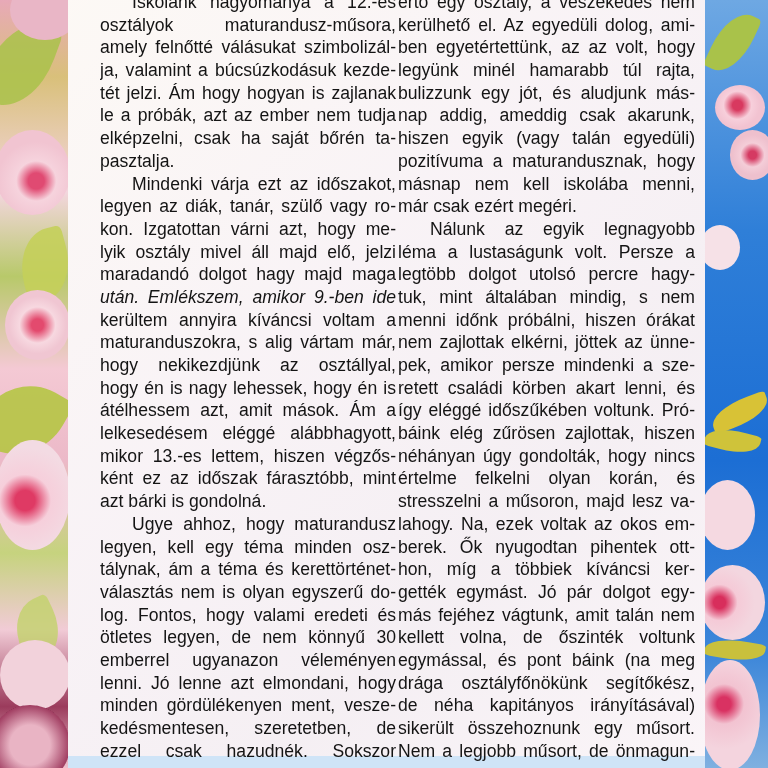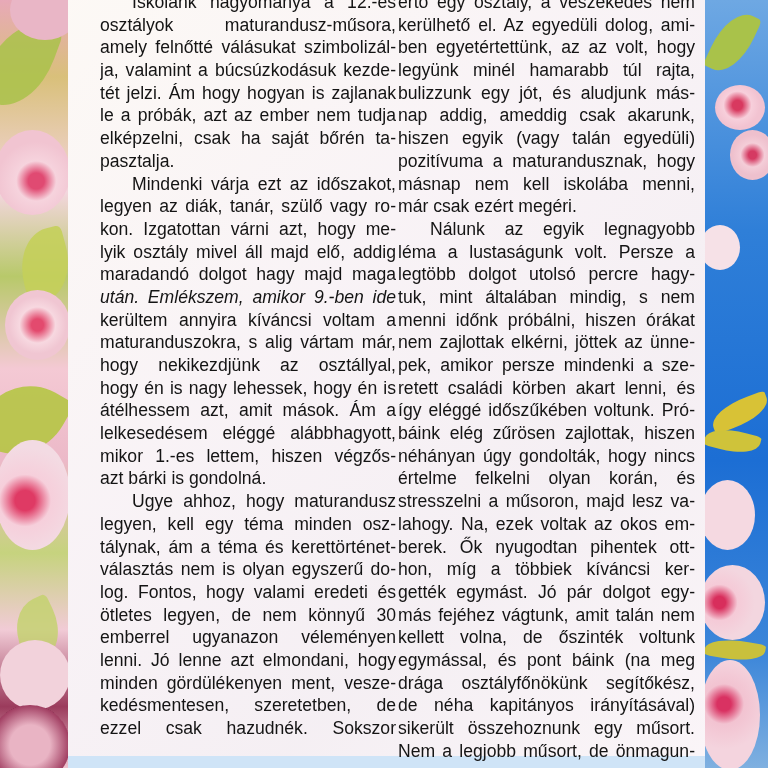--- a/index.html
+++ b/index.html
@@ -56,30 +56,31 @@
       <span class="line" style="white-space: normal; height: 22.7px; overflow: hidden;">osztályok maturandusz-műsora,</span>
       <span class="line" style="white-space: normal; height: 22.7px; overflow: hidden;">amely felnőtté válásukat szimbolizál-</span>
       <span class="line" style="white-space: normal; height: 22.7px; overflow: hidden;">ja, valamint a búcsúzkodásuk kezde-</span>
       <span class="line" style="white-space: normal; height: 22.7px; overflow: hidden;">tét jelzi. Ám hogy hogyan is zajlanak</span>
       <span class="line" style="white-space: normal; height: 22.7px; overflow: hidden;">le a próbák, azt az ember nem tudja</span>
       <span class="line" style="white-space: normal; height: 22.7px; overflow: hidden;">elképzelni, csak ha saját bőrén ta-</span>
       <span class="line last">pasztalja.</span>
       <span class="line indent" style="white-space: normal; height: 22.7px; overflow: hidden;">Mindenki várja ezt az időszakot,</span>
       <span class="line" style="white-space: normal; height: 22.7px; overflow: hidden;">legyen az diák, tanár, szülő vagy ro-</span>
       <span class="line" style="white-space: normal; height: 22.7px; overflow: hidden;">kon. Izgatottan várni azt, hogy me-</span>
-      <span class="line" style="white-space: normal; height: 22.7px; overflow: hidden;">lyik osztály mivel áll majd elő, addig</span>
+      <span class="line" style="white-space: normal; height: 22.7px; overflow: hidden;">lyik osztály mivel áll majd elő, jelzi</span>
       <span class="line" style="white-space: normal; height: 22.7px; overflow: hidden;">maradandó dolgot hagy majd maga</span>
       <span class="line" style="white-space: normal; height: 22.7px; overflow: hidden; font-style: italic;">után. Emlékszem, amikor 9.-ben ide</span>
       <span class="line" style="white-space: normal; height: 22.7px; overflow: hidden;">kerültem annyira kíváncsi voltam a</span>
       <span class="line" style="white-space: normal; height: 22.7px; overflow: hidden;">maturanduszokra, s alig vártam már,</span>
       <span class="line" style="white-space: normal; height: 22.7px; overflow: hidden;">hogy nekikezdjünk az osztállyal,</span>
       <span class="line" style="white-space: normal; height: 22.7px; overflow: hidden;">hogy én is nagy lehessek, hogy én is</span>
       <span class="line" style="white-space: normal; height: 22.7px; overflow: hidden;">átélhessem azt, amit mások. Ám a</span>
       <span class="line" style="white-space: normal; height: 22.7px; overflow: hidden;">lelkesedésem eléggé alábbhagyott,</span>
-      <span class="line" style="white-space: normal; height: 22.7px; overflow: hidden;">mikor 1.-es lettem, hiszen végzős-</span>
+      <span class="line" style="white-space: normal; height: 22.7px; overflow: hidden;">mikor 13.-es lettem, hiszen végzős-</span>
+      <span class="line" style="white-space: normal; height: 22.7px; overflow: hidden;">ként ez az időszak fárasztóbb, mint</span>
       <span class="line last">azt bárki is gondolná.</span>
       <span class="line indent" style="white-space: normal; height: 22.7px; overflow: hidden;">Ugye ahhoz, hogy maturandusz</span>
       <span class="line" style="white-space: normal; height: 22.7px; overflow: hidden;">legyen, kell egy téma minden osz-</span>
       <span class="line" style="white-space: normal; height: 22.7px; overflow: hidden;">tálynak, ám a téma és kerettörténet-</span>
       <span class="line" style="white-space: normal; height: 22.7px; overflow: hidden;">választás nem is olyan egyszerű do-</span>
       <span class="line" style="white-space: normal; height: 22.7px; overflow: hidden;">log. Fontos, hogy valami eredeti és</span>
       <span class="line" style="white-space: normal; height: 22.7px; overflow: hidden;">ötletes legyen, de nem könnyű 30</span>
       <span class="line" style="white-space: normal; height: 22.7px; overflow: hidden;">emberrel ugyanazon véleményen</span>
       <span class="line" style="white-space: normal; height: 22.7px; overflow: hidden;">lenni. Jó lenne azt elmondani, hogy</span>
       <span class="line" style="white-space: normal; height: 22.7px; overflow: hidden;">minden gördülékenyen ment, vesze-</span>

